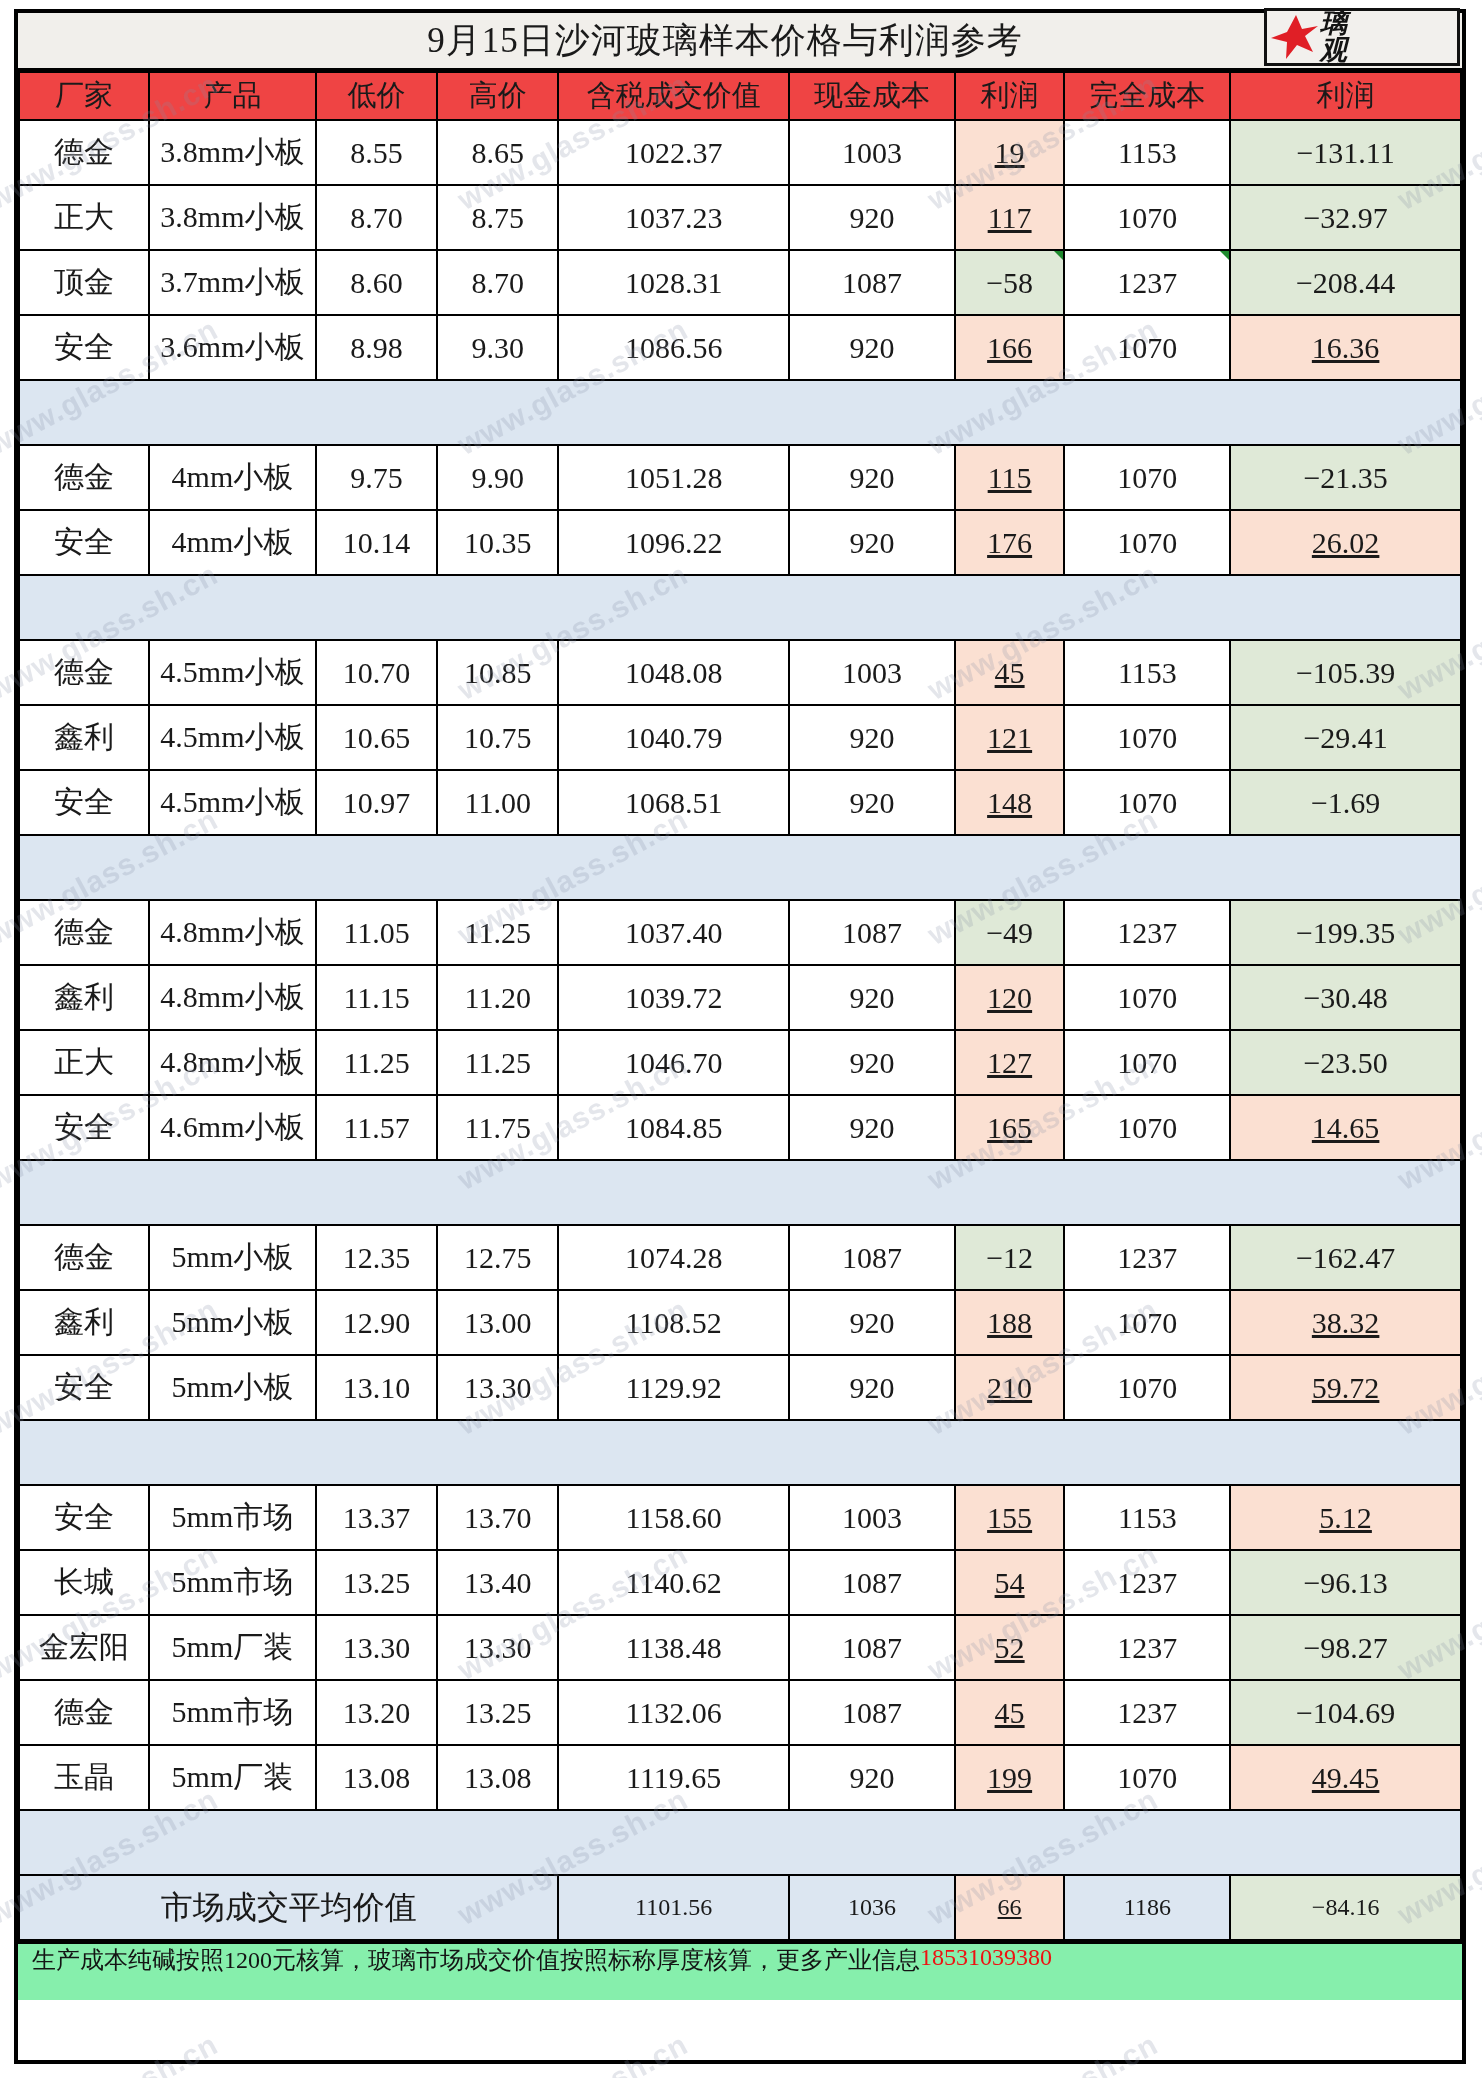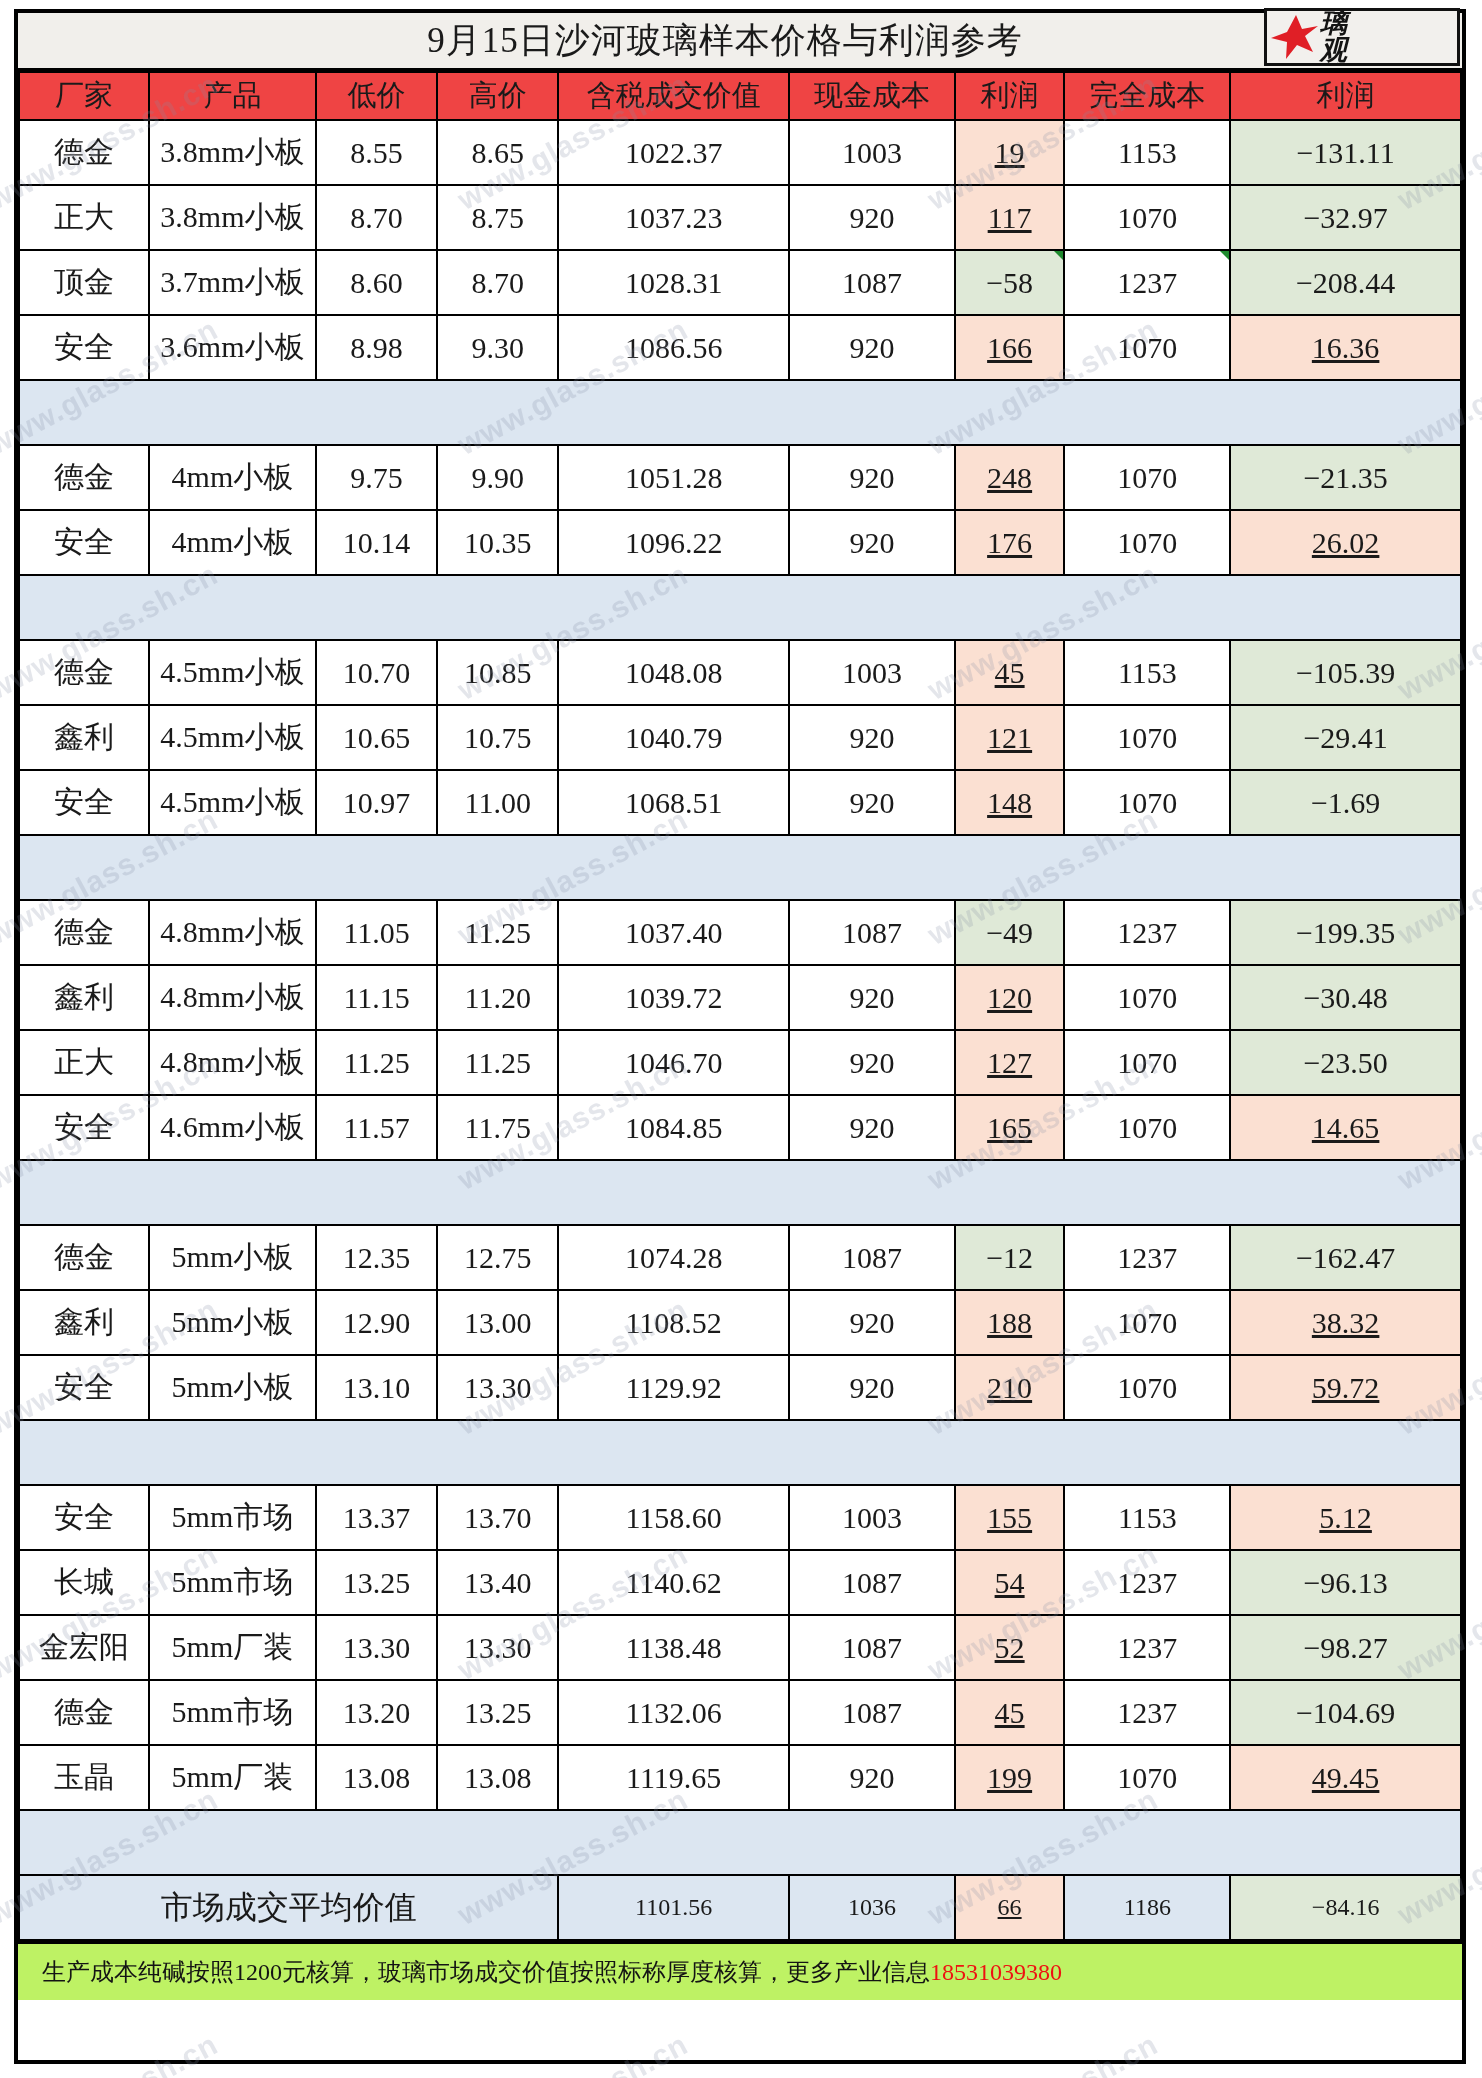--- a/index.html
+++ b/index.html
@@ -135,26 +135,26 @@
   tr.summary td{
     background:#dce6f1;
     height:63px;
     font-size:24px;
   }
   tr.summary td.sum-label{font-size:32px;}
   tr.summary td.profit-pos{background:#fbe0d2;}
   tr.summary td.profit-neg{background:#dfe9d7;}
 
   .footnote{
-    background:#bef264;
+    background:#86efac;
     border-top:3px solid #000;
     height:59px;
     display:flex;
-    align-items:center;
-    padding-left:24px;
+    align-items:flex-start;
+    padding-left:14px;
     font-size:24px;
     color:#141414;
     box-sizing:border-box;
   }
   .phone{color:#ee1111;}
 
   
   .flag{position:relative;}
   .flag::after{
     content:"";
@@ -303,21 +303,21 @@
           <td></td>
           <td></td>
         </tr>
         <tr>
           <td class="maker">德金</td>
           <td class="product">4mm小板</td>
           <td>9.75</td>
           <td>9.90</td>
           <td>1051.28</td>
           <td>920</td>
-          <td class="profit-pos">248</td>
+          <td class="profit-pos">115</td>
           <td>1070</td>
           <td class="profit-neg">−21.35</td>
         </tr>
         <tr>
           <td class="maker">安全</td>
           <td class="product">4mm小板</td>
           <td>10.14</td>
           <td>10.35</td>
           <td>1096.22</td>
           <td>920</td>

